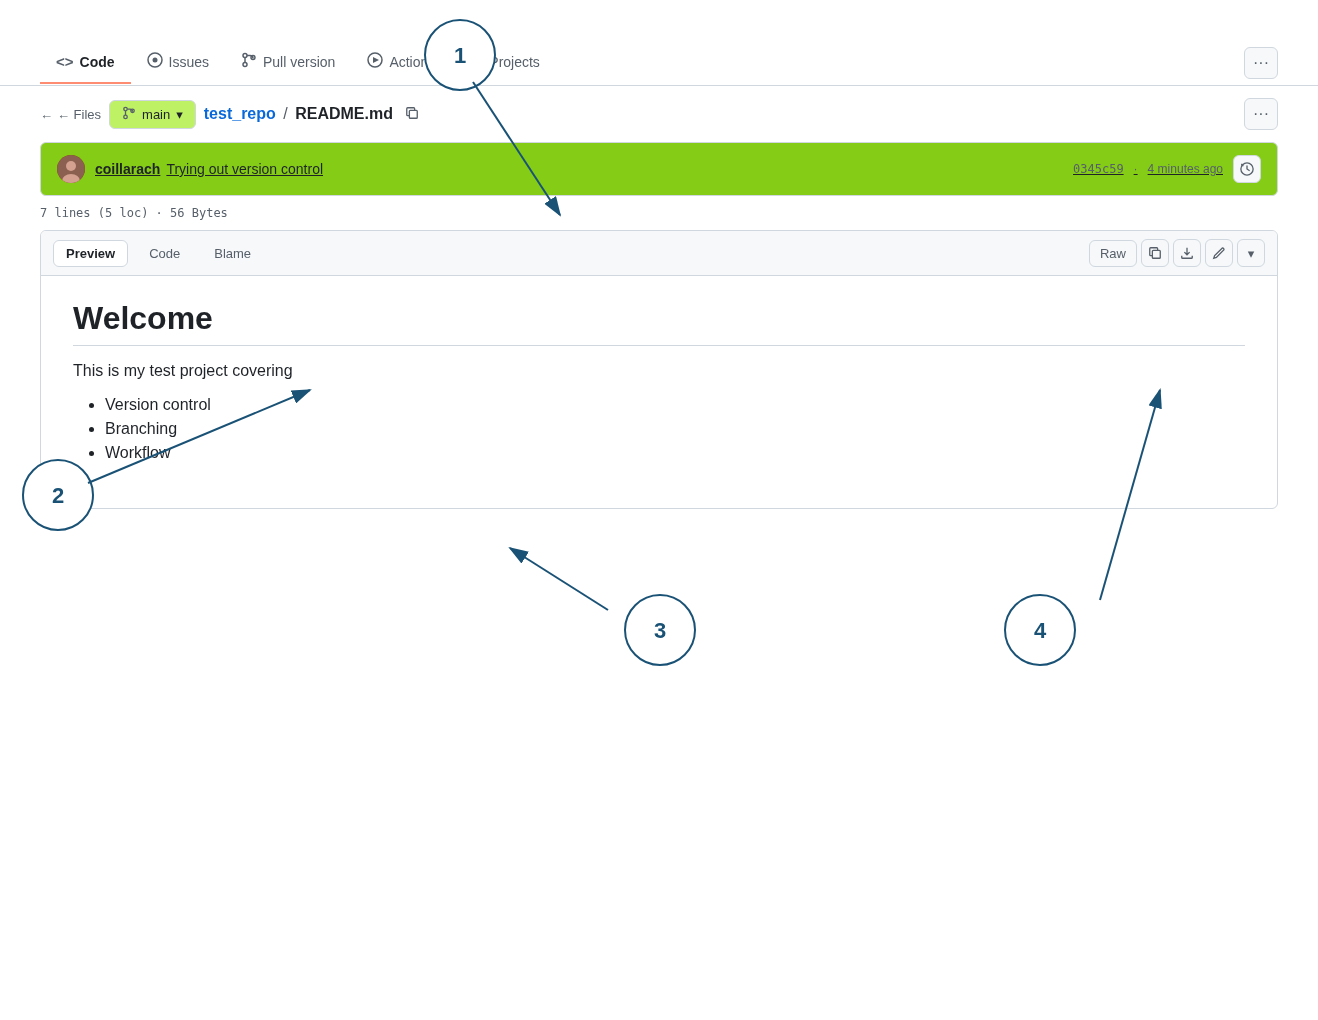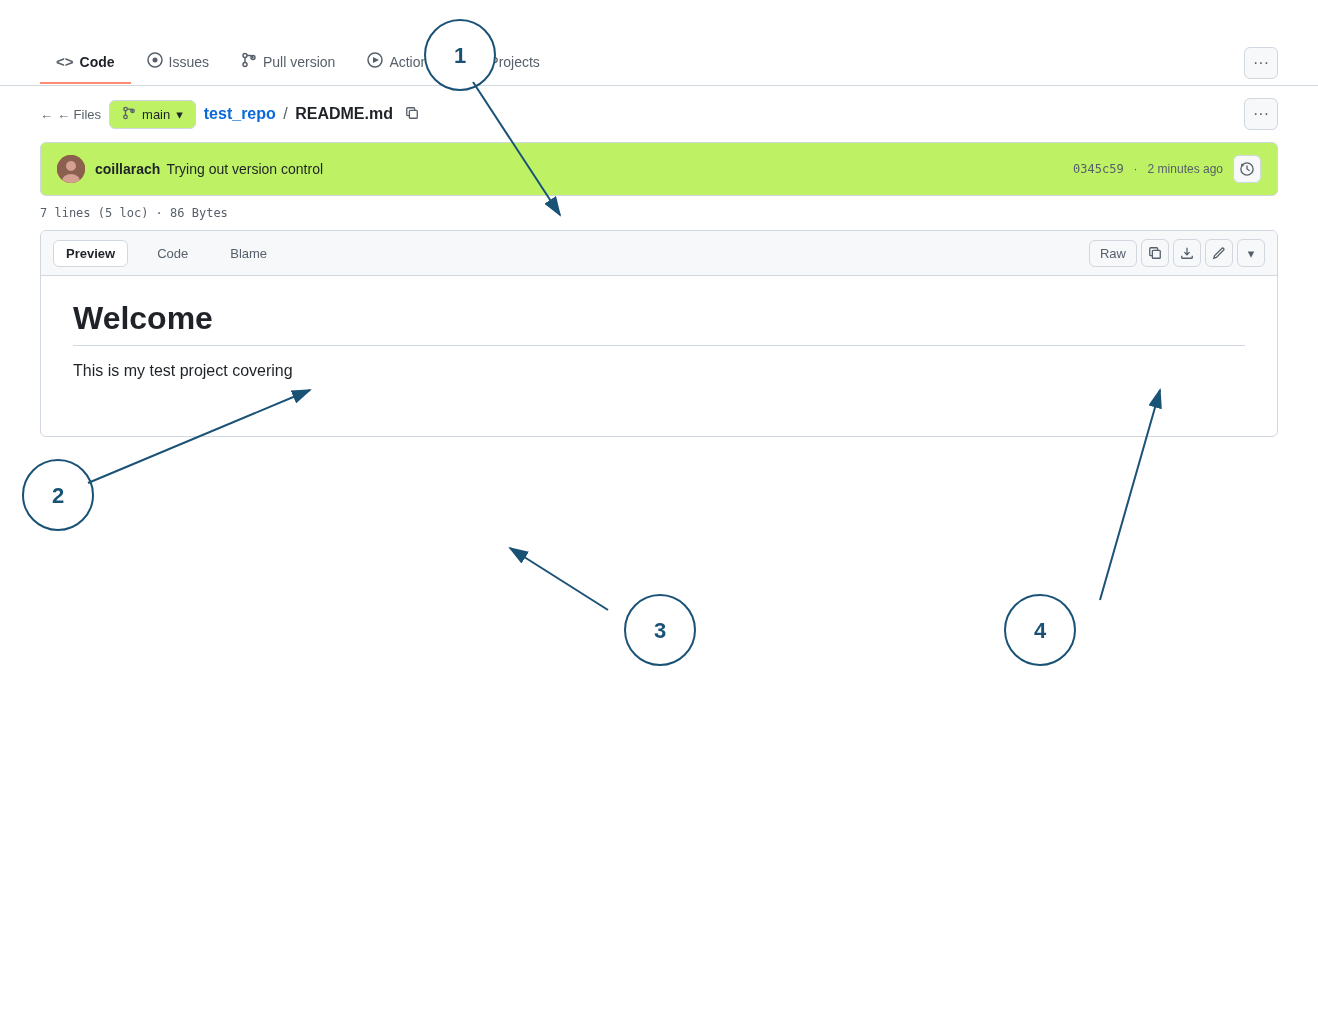--- a/index.html
+++ b/index.html
@@ -117,21 +117,22 @@
     }
 
     
     .commit-box {
       margin: 0 40px;
       border: 1px solid #d0d7de;
       border-radius: 6px;
       padding: 12px 16px;
       display: flex;
       align-items: center;
-      background: #bef264;
+      background: #84cc16;
+      text-decoration: underline;
     }
     .avatar {
       width: 28px;
       height: 28px;
       border-radius: 50%;
       background: #8b4513;
       margin-right: 10px;
       overflow: hidden;
       display: flex;
       align-items: center;
@@ -190,21 +191,21 @@
       border-radius: 6px;
       overflow: hidden;
       background: #fff;
     }
     .file-view-header {
       display: flex;
       align-items: center;
       background: #f6f8fa;
       border-bottom: 1px solid #d0d7de;
       padding: 8px 12px;
-      gap: 16px;
+      gap: 8px;
     }
     .view-tab {
       padding: 5px 12px;
       font-size: 13px;
       cursor: pointer;
       color: #57606a;
       border: 1px solid transparent;
       border-radius: 6px;
       background: none;
     }
@@ -372,33 +373,33 @@
       <circle cx="14" cy="14" r="14" fill="#8b6050"></circle>
       <circle cx="14" cy="11" r="5" fill="#d4a090"></circle>
       <ellipse cx="14" cy="26" rx="9" ry="7" fill="#d4a090"></ellipse>
     </svg>
   </div>
   <span class="commit-author">coillarach</span>
   <span class="commit-message">Trying out version control</span>
   <div class="commit-meta">
     <span class="commit-hash">0345c59</span>
     <span>·</span>
-    <span>2 minutes ago</span>
+    <span>4 minutes ago</span>
     <div class="history-btn">
       <svg width="14" height="14" viewBox="0 0 16 16" fill="none" stroke="#57606a" stroke-width="1.5">
         <circle cx="8" cy="8" r="7"></circle>
         <polyline points="8,4 8,8 11,10"></polyline>
         <path d="M2 4 L2 2 M2 4 L4 4" stroke="#57606a" stroke-width="1.5"></path>
       </svg>
     </div>
   </div>
 </div>
 
 <div class="file-stats">
-  <span>7 lines (5 loc) · 86 Bytes</span>
+  <span>7 lines (5 loc) · 56 Bytes</span>
 </div>
 
 <div class="file-view">
   <div class="file-view-header">
     <button class="view-tab active">Preview</button>
     <button class="view-tab">Code</button>
     <button class="view-tab">Blame</button>
     <div class="view-actions">
       <button class="view-action-btn">Raw</button>
       <div class="view-action-icon">
@@ -419,20 +420,25 @@
         </svg>
       </div>
       <div class="view-action-icon">
         <span>▾</span>
       </div>
     </div>
   </div>
   <div class="file-content">
     <h1 class="readme-title">Welcome</h1>
     <p class="readme-paragraph">This is my test project covering</p>
+    <ul class="readme-list">
+      <li>Version control</li>
+      <li>Branching</li>
+      <li>Workflow</li>
+    </ul>
   </div>
 </div>
 
 <svg class="arrows-overlay">
 
   <circle cx="460" cy="55" r="35" fill="white" stroke="#1a5276" stroke-width="2"></circle>
   <text x="460" y="63" text-anchor="middle" font-size="22" font-weight="600" fill="#1a5276">1</text>
 
   <line x1="473" y1="82" x2="560" y2="215" stroke="#1a5276" stroke-width="2" marker-end="url(#arrowhead)"></line>
 

